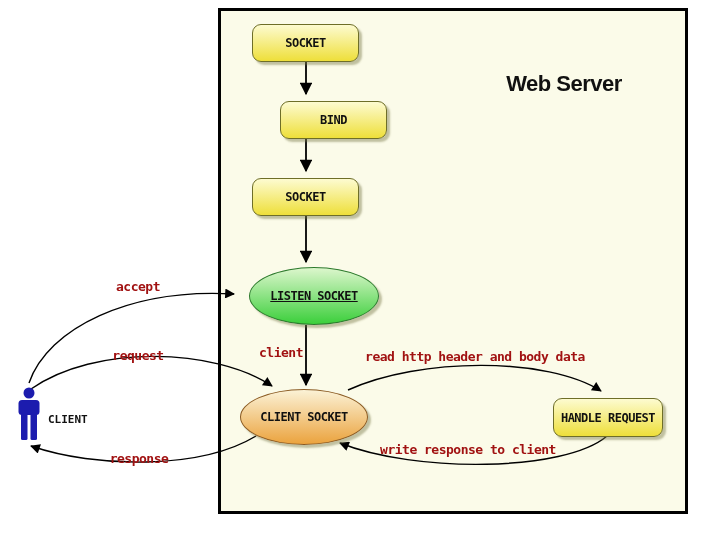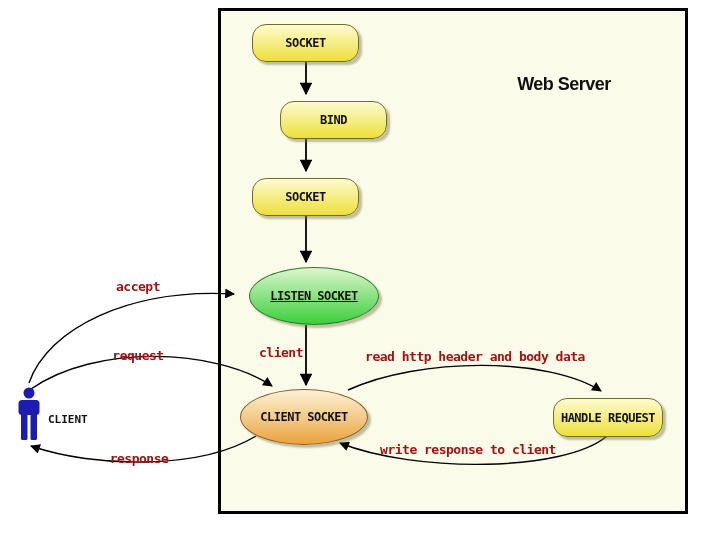--- a/index.html
+++ b/index.html
@@ -25,21 +25,21 @@
     background: var(--panel-bg, #fbfbe9);
     border: 3px solid var(--panel-border, #000);
   }
   .panel-title {
     position: absolute;
     left: 564px;
     top: 84px;
     transform: translate(-50%, -50%);
     font-family: "Liberation Sans", sans-serif;
     font-weight: bold;
-    font-size: 18px;
+    font-size: 22px;
     letter-spacing: -0.5px;
     color: var(--text-black, #111);
     white-space: nowrap;
   }
   .edges {
     position: absolute;
     left: 0;
     top: 0;
     pointer-events: none;
   }
@@ -50,21 +50,21 @@
     justify-content: center;
     font-weight: bold;
     font-size: 12px;
     letter-spacing: -0.5px;
     color: var(--text-black, #111);
     white-space: nowrap;
     box-shadow: 3px 3px 2px var(--node-shadow, rgba(120,120,70,0.45));
   }
   .box {
     border: 1.5px solid var(--yellow-border, #6e6e28);
-    border-radius: 14px;
+    border-radius: 9px;
     background: linear-gradient(to bottom, var(--yellow-top, #fdfbd0), var(--yellow-bottom, #eedf3a));
   }
   .ellipse {
     border-radius: 50%;
   }
   .ellipse.green {
     border: 1.5px solid var(--green-border, #2d7a2d);
     background: linear-gradient(to bottom, var(--green-top, #dcf6cc), var(--green-bottom, #3bcf3b));
   }
   .ellipse.orange {

